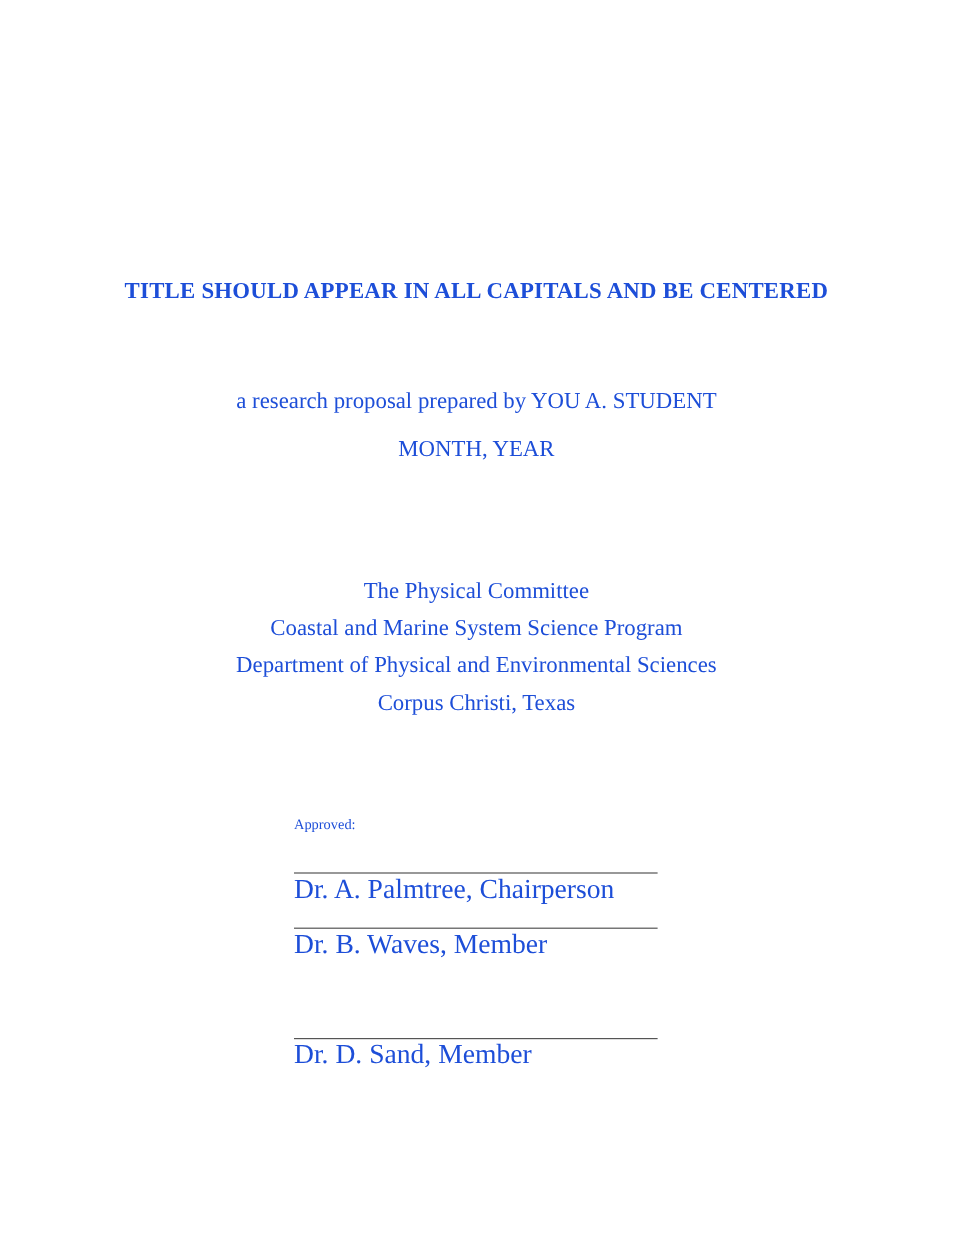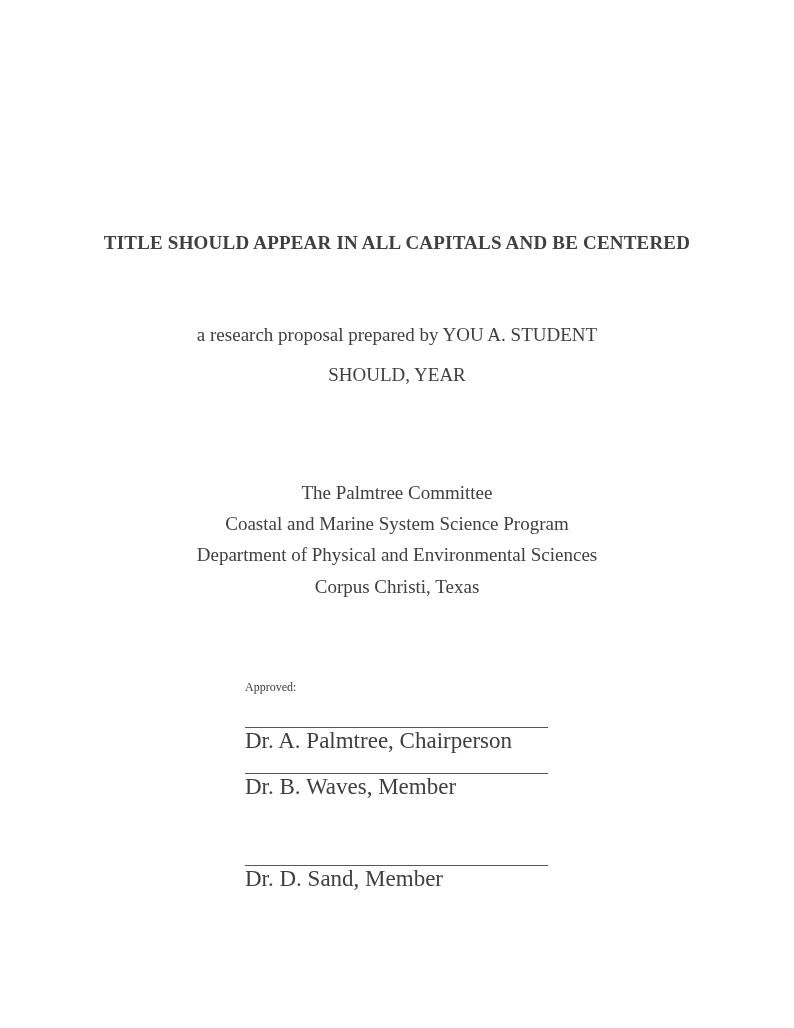--- a/index.html
+++ b/index.html
@@ -6,21 +6,21 @@
     margin: 0;
     padding: 0;
     background: #ffffff;
   }
   .page {
     position: relative;
     width: 794px;
     height: 1028px;
     background: #ffffff;
     font-family: "Liberation Serif", "DejaVu Serif", serif;
-    color: #404040;
+    color: #1d4ed8;
     overflow: hidden;
   }
   .centered {
     position: absolute;
     left: 0;
     right: 0;
     text-align: center;
     white-space: nowrap;
   }
   .doc-title {
@@ -75,25 +75,25 @@
 </style>
 </head>
 <body>
 
 <div class="page">
 
   <div class="centered doc-title">TITLE SHOULD APPEAR IN ALL CAPITALS AND BE CENTERED</div>
 
   <div class="centered byline">a research proposal prepared by YOU A. STUDENT</div>
 
-  <div class="centered date-line">SHOULD, YEAR</div>
+  <div class="centered date-line">MONTH, YEAR</div>
 
 
   <div class="committee-block">
-    <div>The Palmtree Committee</div>
+    <div>The Physical Committee</div>
     <div>Coastal and Marine System Science Program</div>
     <div>Department of Physical and Environmental Sciences</div>
     <div>Corpus Christi, Texas</div>
   </div>
 
   <div class="approved-label">Approved:</div>
 
   <div class="sig-entry e0">
     <span>Dr. A. Palmtree, Chairperson</span>
   </div>

